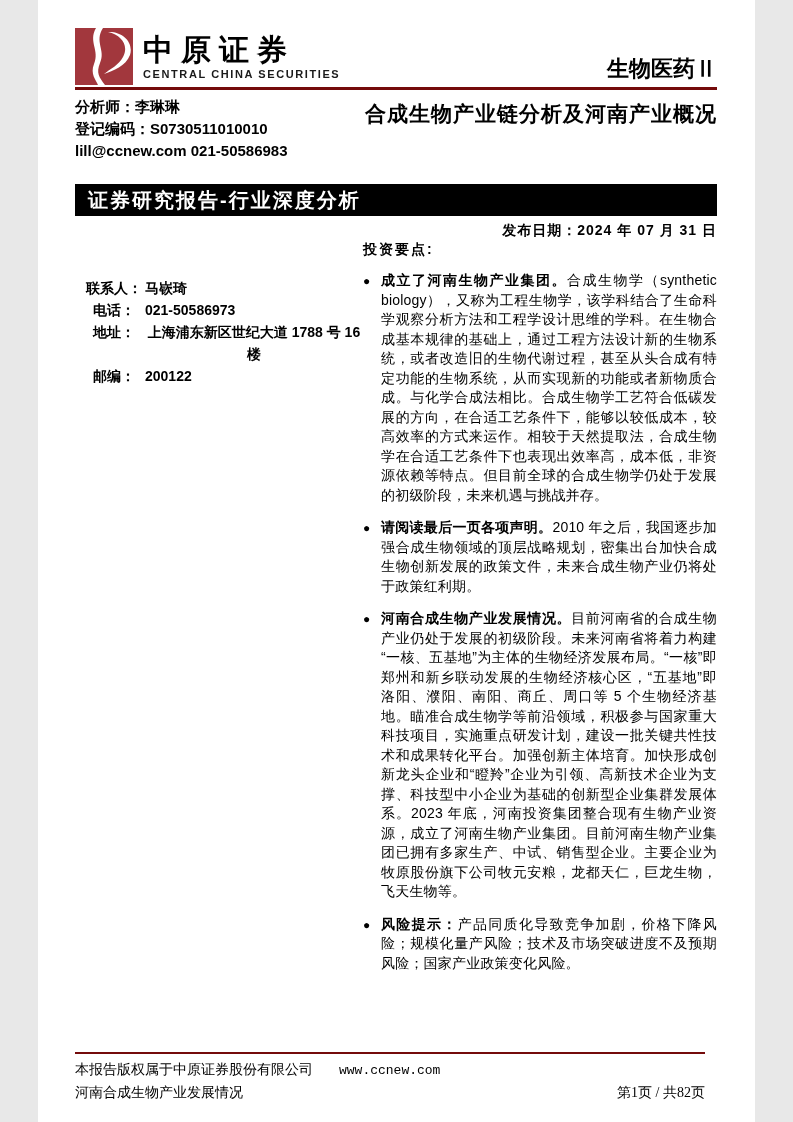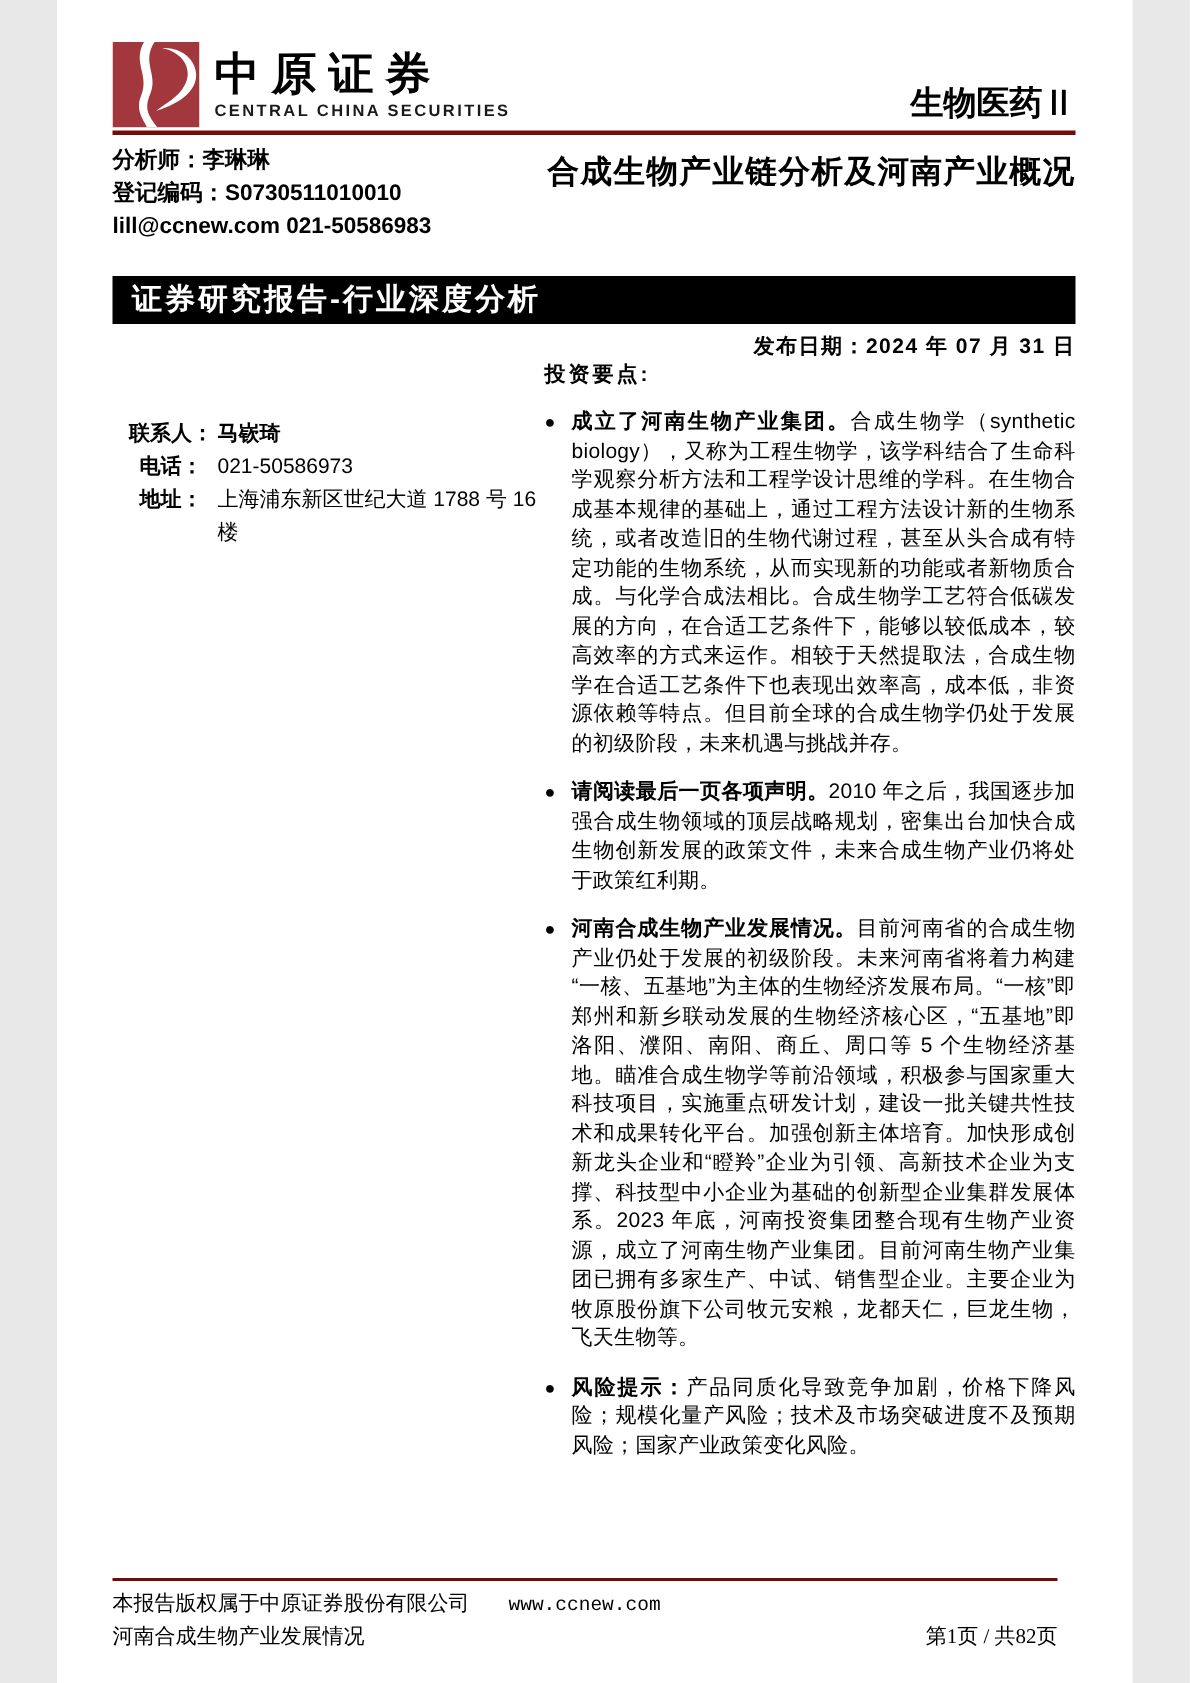--- a/index.html
+++ b/index.html
@@ -55,21 +55,21 @@
     text-align: right; font-size: 14px; font-weight: bold;
     letter-spacing: 1px; margin-top: 5px; line-height: 18px;
   }
 
   
   .body-columns { display: flex; margin-top: 0; }
   .contact-col { width: 288px; flex: 0 0 288px; padding: 38px 0 0 8px; }
   .contact-row { display: flex; font-size: 14px; line-height: 22px; }
   .contact-label { font-weight: bold; width: 62px; flex: 0 0 62px; text-align: center; }
   .contact-value { font-weight: bold; padding-left: 0; }
-  .contact-value.light { font-weight: normal; }
+  .contact-value.light { font-weight: bold; text-align: center; }
 
   .content-col { flex: 1; padding-top: 0; }
   .section-title { font-size: 14px; font-weight: bold; letter-spacing: 2px; line-height: 20px; }
 
   .bullets { list-style: none; margin-top: 12px; }
   .bullet-item { display: flex; margin-bottom: 13px; }
   .bullet-dot {
     flex: 0 0 18px; font-size: 12px; line-height: 20px; color: #000;
   }
   .bullet-text {
@@ -131,20 +131,24 @@
         <span class="contact-value">马嵚琦</span>
       </div>
       <div class="contact-row">
         <span class="contact-label">电话：</span>
         <span class="contact-value light">021-50586973</span>
       </div>
       <div class="contact-row">
         <span class="contact-label">地址：</span>
         <span class="contact-value light">上海浦东新区世纪大道 1788 号 16 楼</span>
       </div>
+      <div class="contact-row">
+        <span class="contact-label">邮编：</span>
+        <span class="contact-value light">200122</span>
+      </div>
     </aside>
 
     <main class="content-col">
       <div class="section-title">投资要点:</div>
 
       <ul class="bullets">
         <li class="bullet-item">
           <span class="bullet-dot">●</span>
           <span class="bullet-text"><b class="bullet-lead">成立了河南生物产业集团。</b><span>合成生物学（synthetic biology），又称为工程生物学，该学科结合了生命科学观察分析方法和工程学设计思维的学科。在生物合成基本规律的基础上，通过工程方法设计新的生物系统，或者改造旧的生物代谢过程，甚至从头合成有特定功能的生物系统，从而实现新的功能或者新物质合成。与化学合成法相比。合成生物学工艺符合低碳发展的方向，在合适工艺条件下，能够以较低成本，较高效率的方式来运作。相较于天然提取法，合成生物学在合适工艺条件下也表现出效率高，成本低，非资源依赖等特点。但目前全球的合成生物学仍处于发展的初级阶段，未来机遇与挑战并存。</span></span>
         </li>

